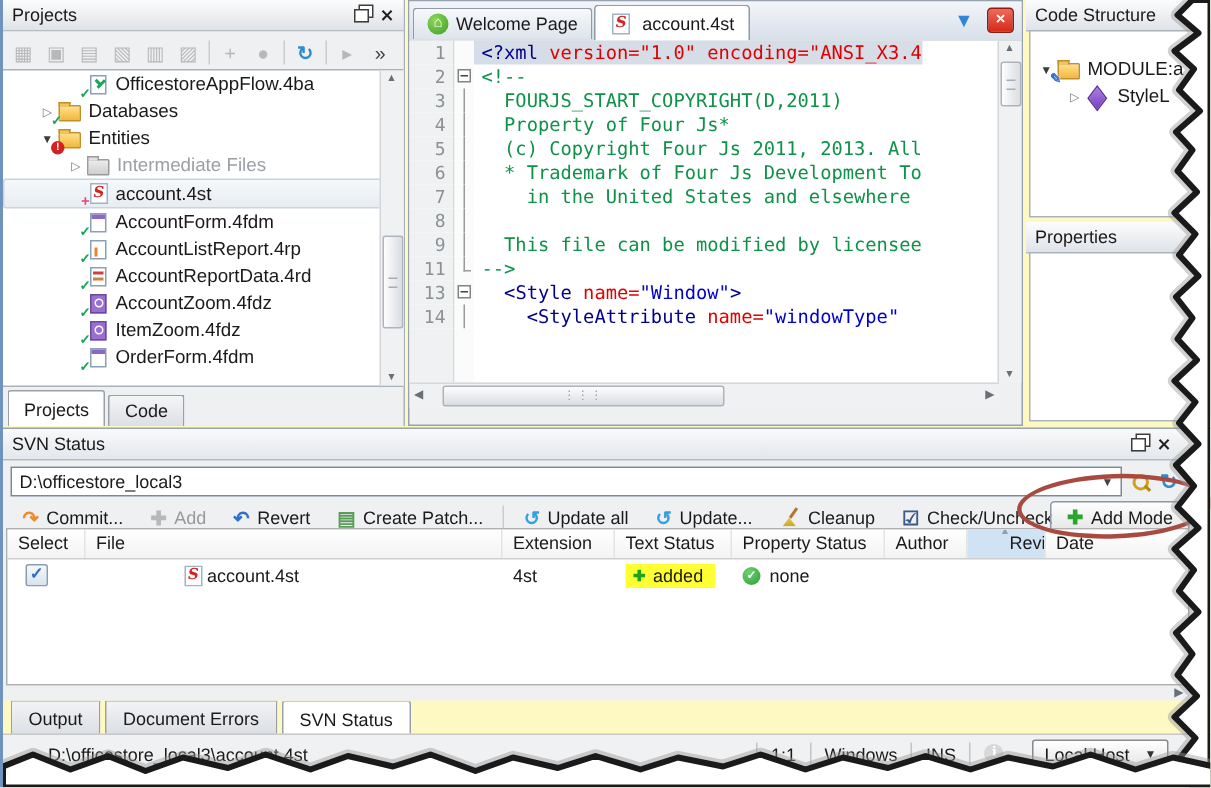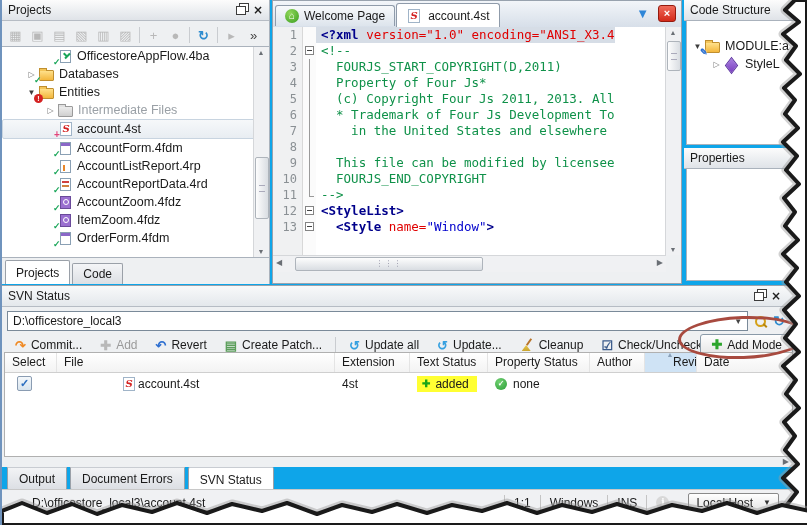--- a/index.html
+++ b/index.html
@@ -1,16 +1,16 @@
 <!DOCTYPE html>
 <html><head>
 <meta charset="utf-8">
 <style>
   html,body{margin:0;padding:0;background:#ffffff;}
-  #app{position:relative;width:807px;height:525px;background:#0ea5e9;overflow:hidden;
+  #app{position:relative;width:807px;height:525px;background:#fef9c3;overflow:hidden;
        font-family:"Liberation Sans",sans-serif;font-size:12px;color:#1a1a1a;
        border-left:2px solid #6f93bd;box-sizing:border-box;}
   
   .titlebar{height:18px;background:linear-gradient(#fcfcfc,#dfe3e8);border-bottom:1px solid #b6bcc4;
             display:flex;align-items:center;padding:1px 6px;}
   .titletext{font-size:12px;}
   .winbtns{margin-left:auto;display:flex;align-items:center;gap:7px;}
   .wfloat{width:8px;height:7px;border:1px solid #3c3c3c;background:#fff;position:relative;display:inline-block;}
   .wfloat::before{content:"";position:absolute;right:-4px;top:-4px;width:8px;height:7px;border:1px solid #3c3c3c;background:#fff;}
   .wfloat::after{content:"";position:absolute;left:0;top:0;width:8px;height:7px;background:#fff;border:1px solid #3c3c3c;margin:-1px;}
@@ -54,21 +54,21 @@
   .cfill{display:flex;flex:1;}
   .lnum{flex:0 0 30px;text-align:right;padding-right:5px;color:#8a9094;background:#f0f1f2;border-right:1px solid #d8d8d8;
         font:12px/16px "DejaVu Sans Mono",monospace;box-sizing:border-box;}
   .fold{flex:0 0 13px;position:relative;background:#fbfbfb;}
   .fo{position:absolute;left:2px;top:3px;width:9px;height:9px;border:1px solid #848484;background:#fff;box-sizing:border-box;}
   .fo::before{content:"";position:absolute;left:1px;right:1px;top:3px;border-top:1px solid #444;}
   .fl::before{content:"";position:absolute;left:6px;top:0;bottom:0;border-left:1px solid #9a9a9a;}
   .fe::before{content:"";position:absolute;left:6px;top:0;height:9px;width:4px;border-left:1px solid #9a9a9a;border-bottom:1px solid #9a9a9a;}
   .ctext{white-space:pre;font:12.5px/16px "DejaVu Sans Mono",monospace;padding-left:5px;}
   .ctext.selbg{background:#d6dde6;}
-  .c-tag{color:#00008b;font-weight:bold;margin-top:38px;}
+  .c-tag{color:#00008b;font-weight:normal;margin-top:38px;}
   .c-attr{color:#e00000;}
   .c-val{color:#0000cc;}
   .c-com{color:#0f9149;}
   .c-pln{color:#000;}
   .evscroll{position:absolute;right:0;top:26px;bottom:28px;width:15px;background:#f0f1f3;border-left:1px solid #d5d7da;}
   .ehscroll{position:absolute;left:0;right:15px;bottom:11px;height:16px;background:#f0f1f3;border-top:1px solid #d5d7da;}
   .harrow{position:absolute;top:2px;font-size:8px;color:#6a6f75;}
   .hthumb{position:absolute;left:22px;top:1px;width:186px;height:12px;background:linear-gradient(#fdfdfd,#d9dde2);
           border:1px solid #aeb4bb;border-radius:2px;text-align:center;font-size:8px;color:#99a;line-height:12px;letter-spacing:1px;}
   
@@ -358,42 +358,35 @@
           <span class="lnum">8</span>
           <span class="fold"><span class="fl"></span></span>
           <span class="ctext"></span>
         </div>
         <div class="cline">
           <span class="lnum">9</span>
           <span class="fold"><span class="fl"></span></span>
           <span class="ctext"><span class="c-com">  This file can be modified by licensee</span></span>
         </div>
         <div class="cline">
-          <span class="lnum">10</span>
-          <span class="fold"><span class="fl"></span></span>
-          <span class="ctext"><span class="c-com">  FOURJS_END_COPYRIGHT</span></span>
-        </div>
-        <div class="cline">
           <span class="lnum">11</span>
           <span class="fold"><span class="fe"></span></span>
           <span class="ctext"><span class="c-com">--&gt;</span></span>
-        </div>
-        <div class="cline">
-          <span class="lnum">12</span>
-          <span class="fold">
-            <span class="fo"></span>
-          </span>
-          <span class="ctext"><span class="c-tag">&lt;StyleList&gt;</span></span>
         </div>
         <div class="cline">
           <span class="lnum">13</span>
           <span class="fold">
             <span class="fo"></span>
           </span>
           <span class="ctext"><span class="c-pln">  </span><span class="c-tag">&lt;Style</span><span class="c-attr"> name=</span><span class="c-val">"Window"</span><span class="c-tag">&gt;</span></span>
+        </div>
+        <div class="cline">
+          <span class="lnum">14</span>
+          <span class="fold"><span class="fl"></span></span>
+          <span class="ctext"><span class="c-pln">    </span><span class="c-tag">&lt;StyleAttribute</span><span class="c-attr"> name=</span><span class="c-val">"windowType"</span></span>
         </div>
         <div class="cfill">
           <span class="lnum"></span>
           <span class="fold"></span>
         </div>
       </div>
     <div class="evscroll">
       <span class="sarrow" style="top:2px">▲</span>
       <span class="sthumb" style="top:14px;height:28px">
           <span class="sgrip"></span>

